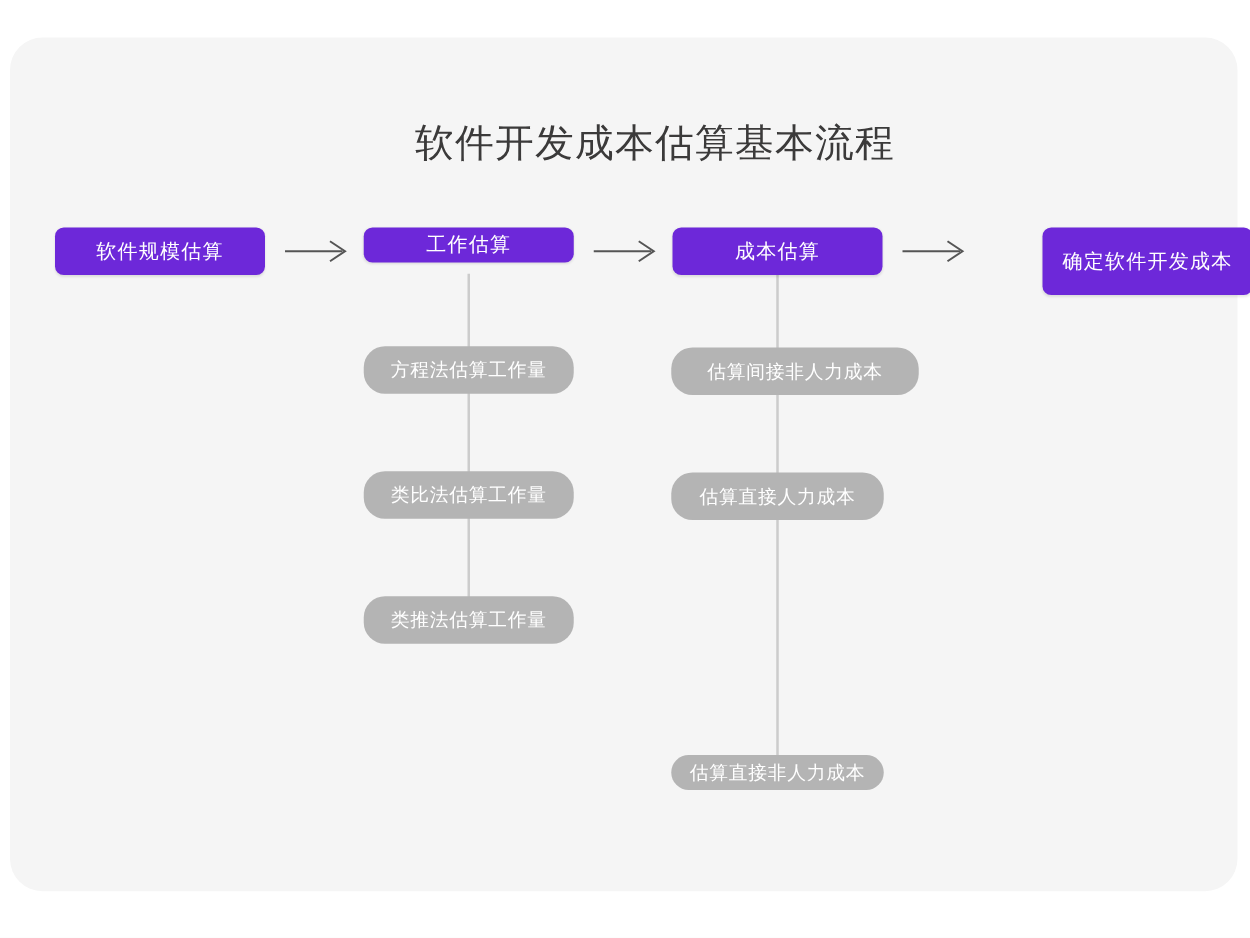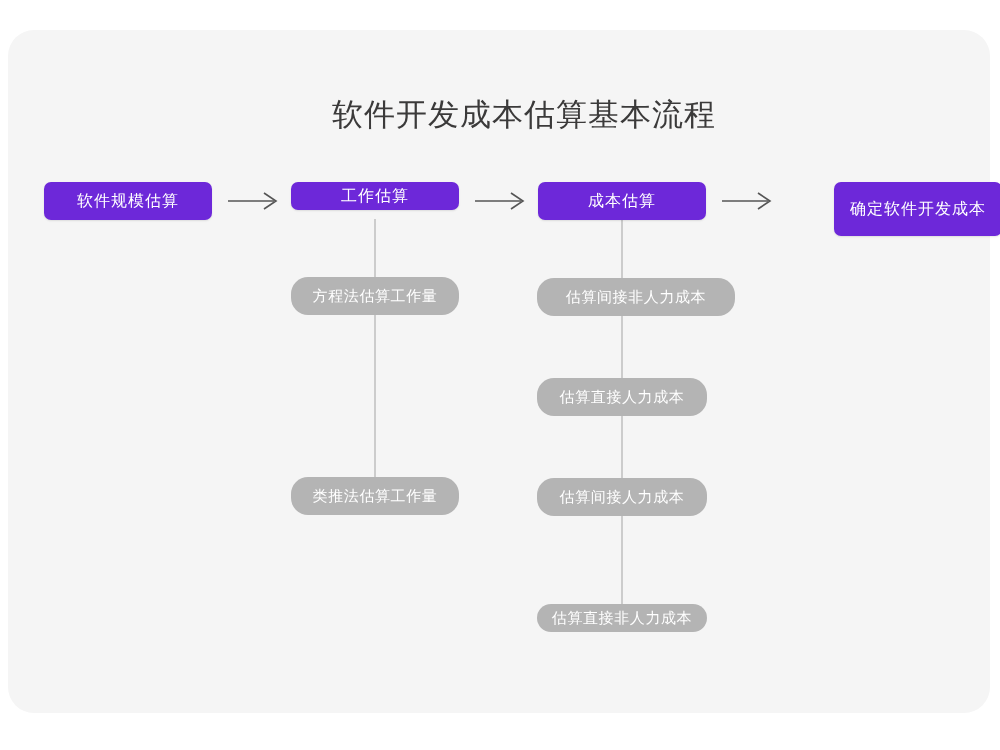--- a/index.html
+++ b/index.html
@@ -136,34 +136,34 @@
   </div>
 
   <div class="node primary" style="left:834px; top:182px; width:168px; height:54px;">
     <span>确定软件开发成本</span>
   </div>
 
   <div class="node secondary" style="left:291px; top:277px; width:168px; height:38px;">
     <span>方程法估算工作量</span>
   </div>
 
+  <div class="node secondary" style="left:291px; top:377px; width:168px; height:38px;">
+    <span>类比法估算工作量</span>
+  </div>
 
   <div class="node secondary" style="left:291px; top:477px; width:168px; height:38px;">
     <span>类推法估算工作量</span>
   </div>
 
   <div class="node secondary" style="left:537px; top:278px; width:198px; height:38px;">
     <span>估算间接非人力成本</span>
   </div>
 
   <div class="node secondary" style="left:537px; top:378px; width:170px; height:38px;">
     <span>估算直接人力成本</span>
   </div>
 
-  <div class="node secondary" style="left:537px; top:478px; width:170px; height:38px;">
-    <span>估算间接人力成本</span>
-  </div>
 
   <div class="node secondary" style="left:537px; top:604px; width:170px; height:28px;">
     <span>估算直接非人力成本</span>
   </div>
 
 </div>
 
 </body></html>

